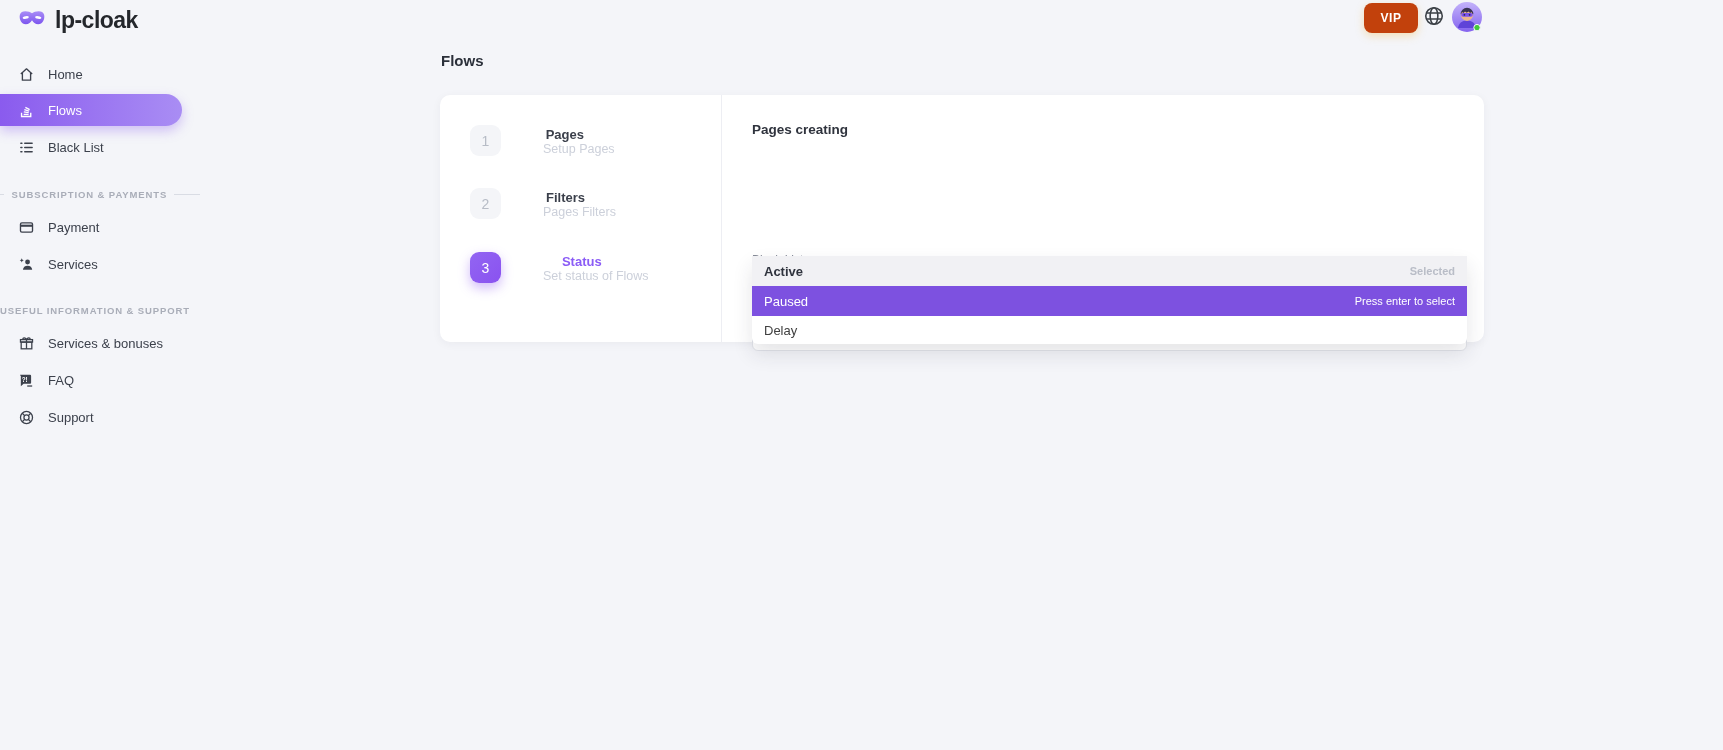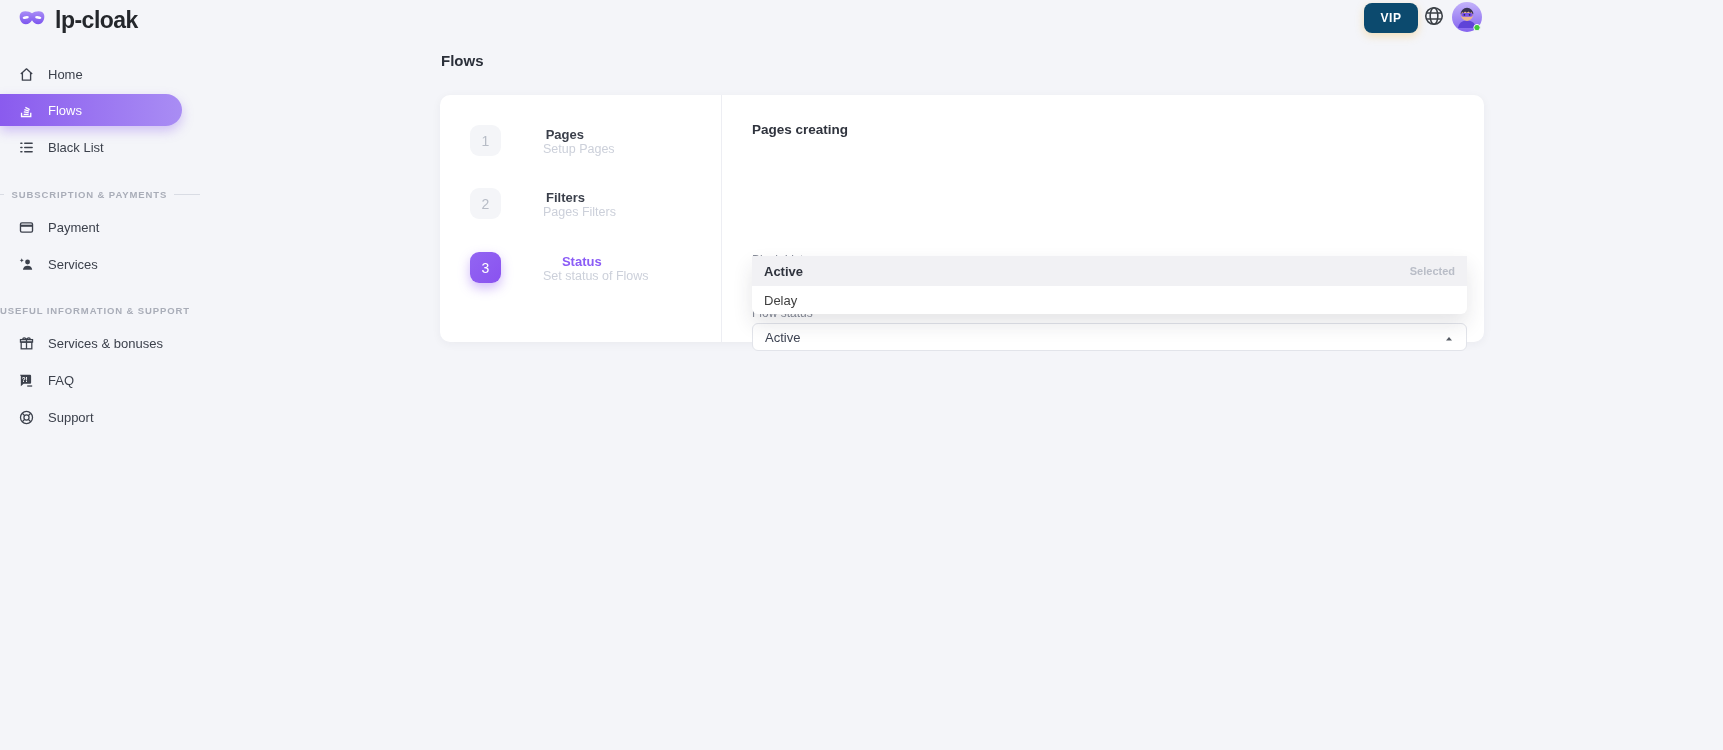--- a/index.html
+++ b/index.html
@@ -12,21 +12,21 @@
   }
   #app { position: relative; width: 1495px; height: 750px; }
 
   
   .logo { position: absolute; left: 17px; top: 7px; display: flex; align-items: center; gap: 8px; }
   .logo-text { font-size: 23px; font-weight: 800; color: #24272c; letter-spacing: -0.5px; }
 
   
   .vip-btn {
     position: absolute; left: 1364px; top: 3px; width: 54px; height: 30px;
-    background: #0c4a6e; border: none; border-radius: 8px;
+    background: #c2410c; border: none; border-radius: 8px;
     color: #ffffff; font-size: 12px; font-weight: 700; letter-spacing: .5px;
     font-family: inherit; cursor: pointer;
     box-shadow: 0 3px 8px rgba(242,180,60,.35);
   }
   .globe-btn { position: absolute; left: 1423px; top: 5px; width: 22px; height: 22px; cursor: pointer; background: none; border: none; }
   .avatar-wrap { position: absolute; left: 1452px; top: 2px; width: 30px; height: 30px; cursor: pointer; }
 
   
   .side-item {
     position: absolute; left: 0; width: 200px; height: 32px;
@@ -310,20 +310,24 @@
             <path d="M2 6.5h6L5 3z" fill="#555a63"></path>
           </svg>
       </span>
     </div>
 
     <div class="dropdown">
       <div class="opt selected">
         <span>Active</span>
         <span class="hint">Selected</span>
       </div>
+      <div class="opt highlighted">
+        <span>Paused</span>
+        <span class="hint">Press enter to select</span>
+      </div>
       <div class="opt plain">
         <span>Delay</span>
         <span class="hint"></span>
       </div>
     </div>
 
   </section>
 </div>
 
 </body></html>

